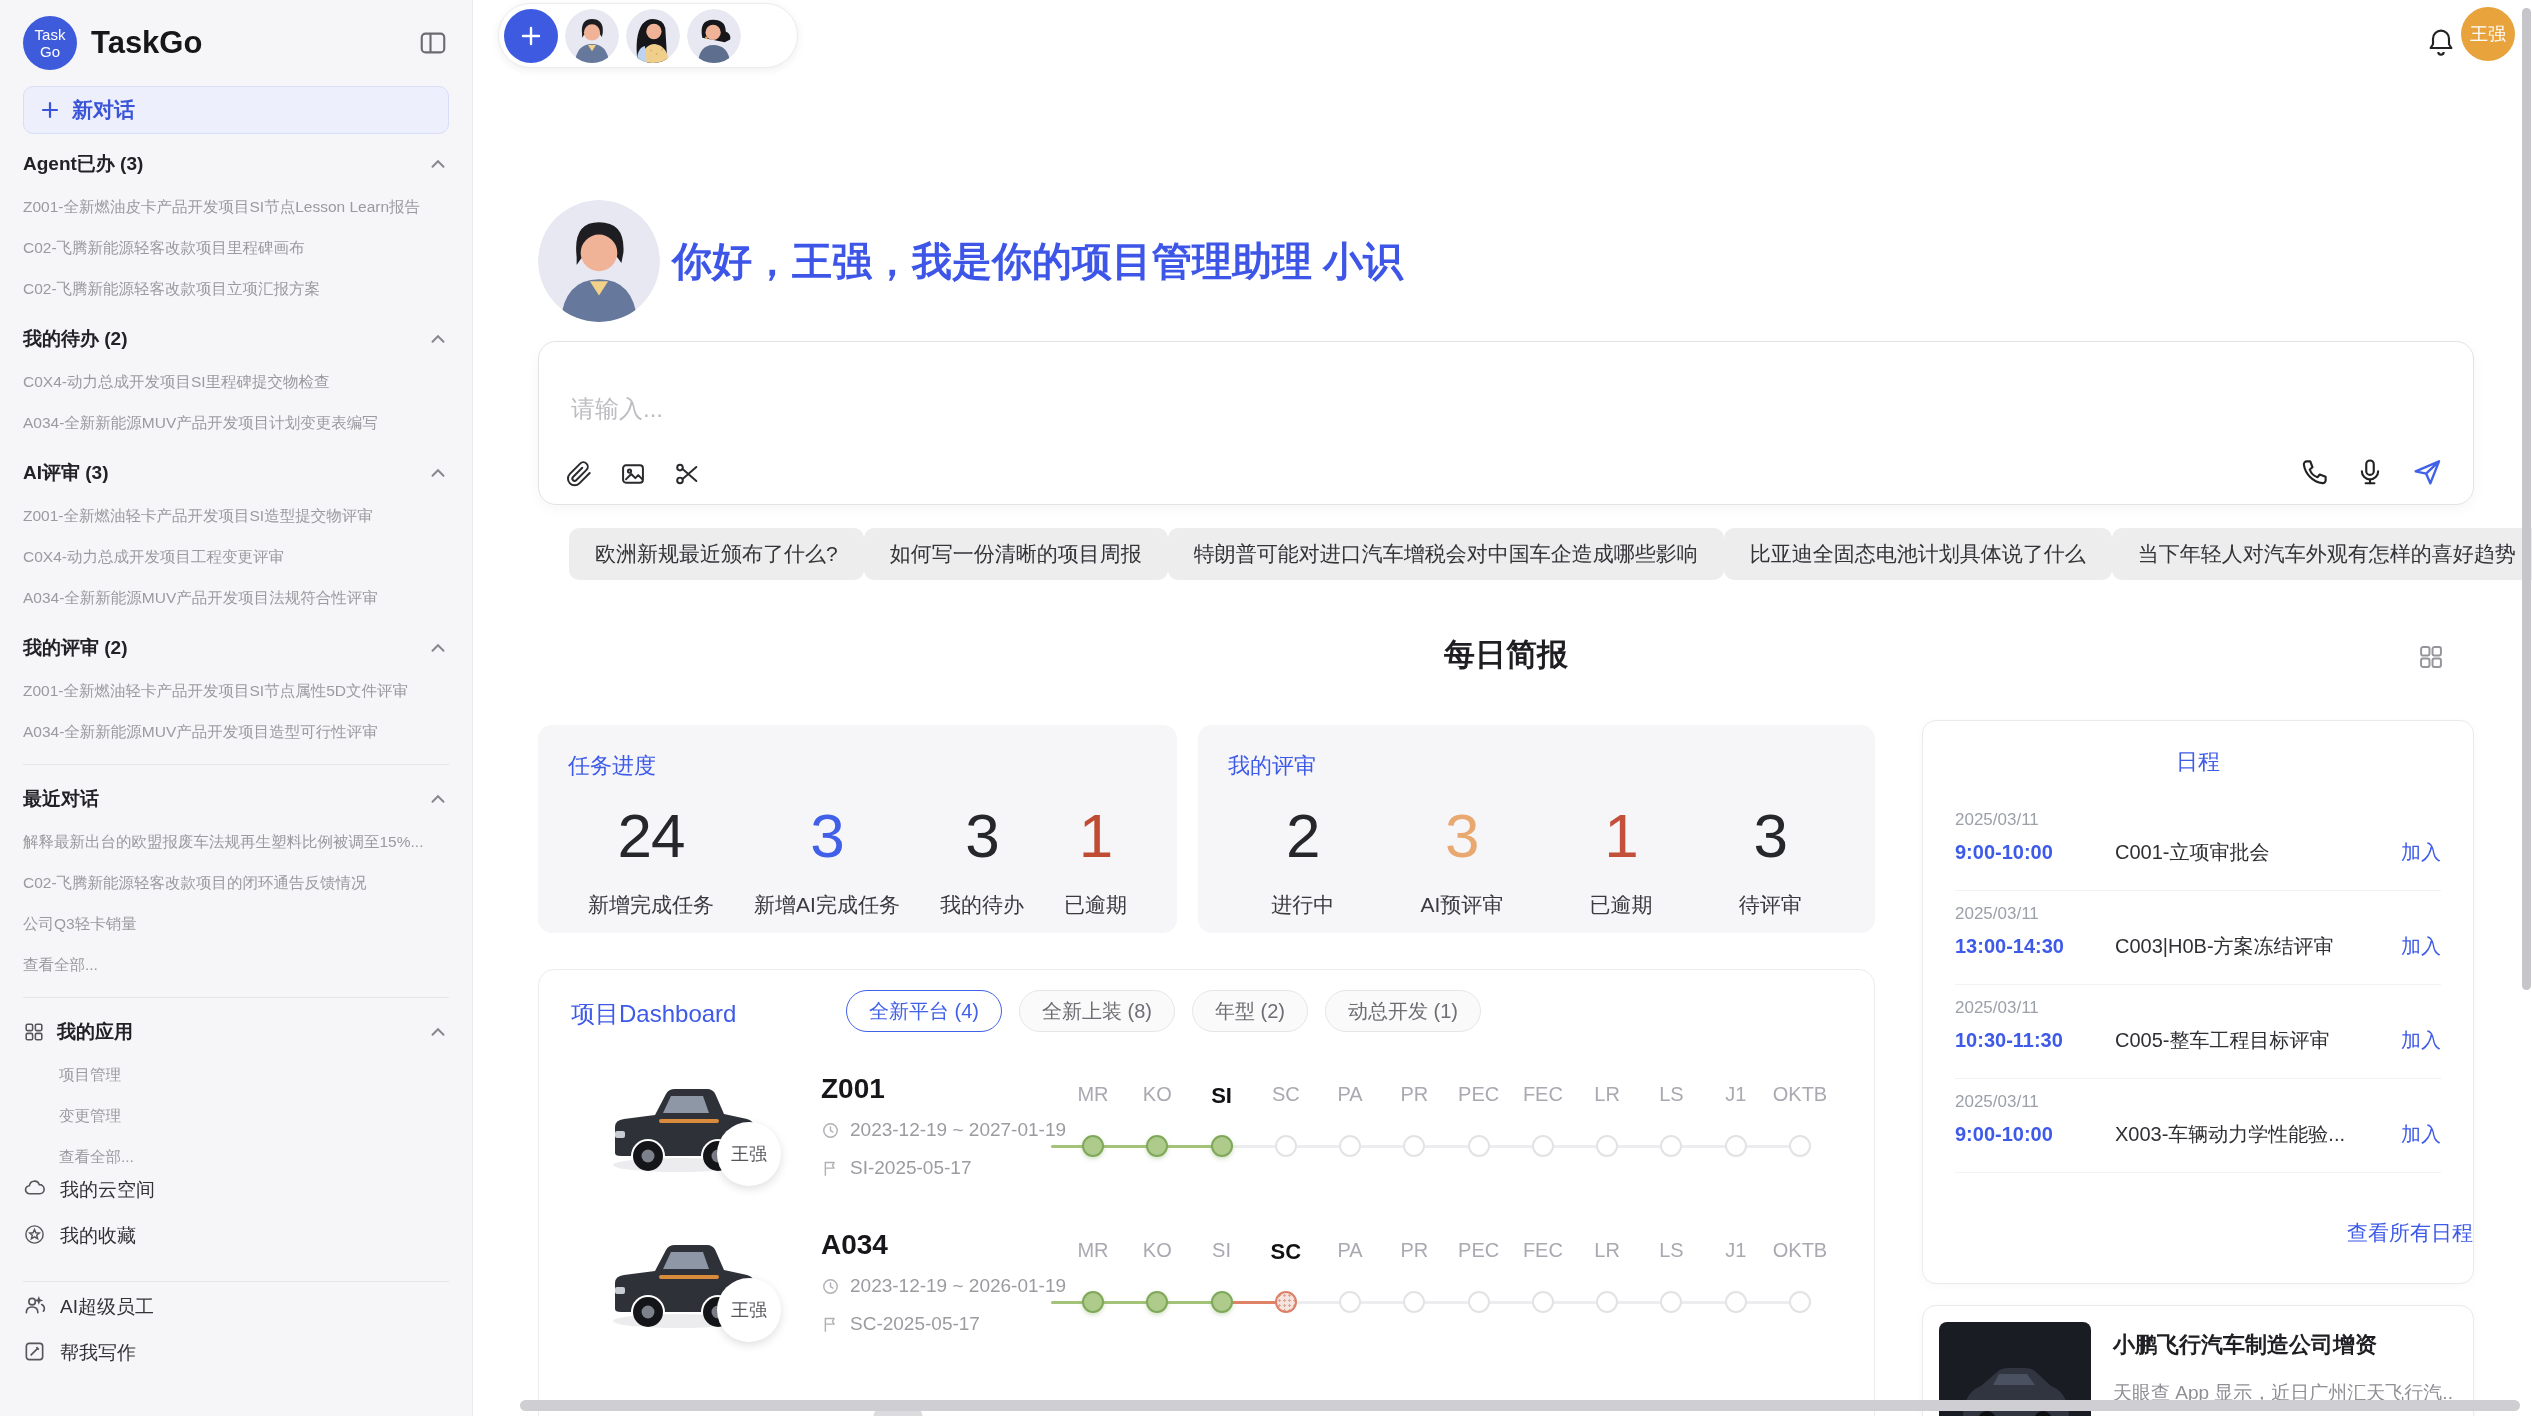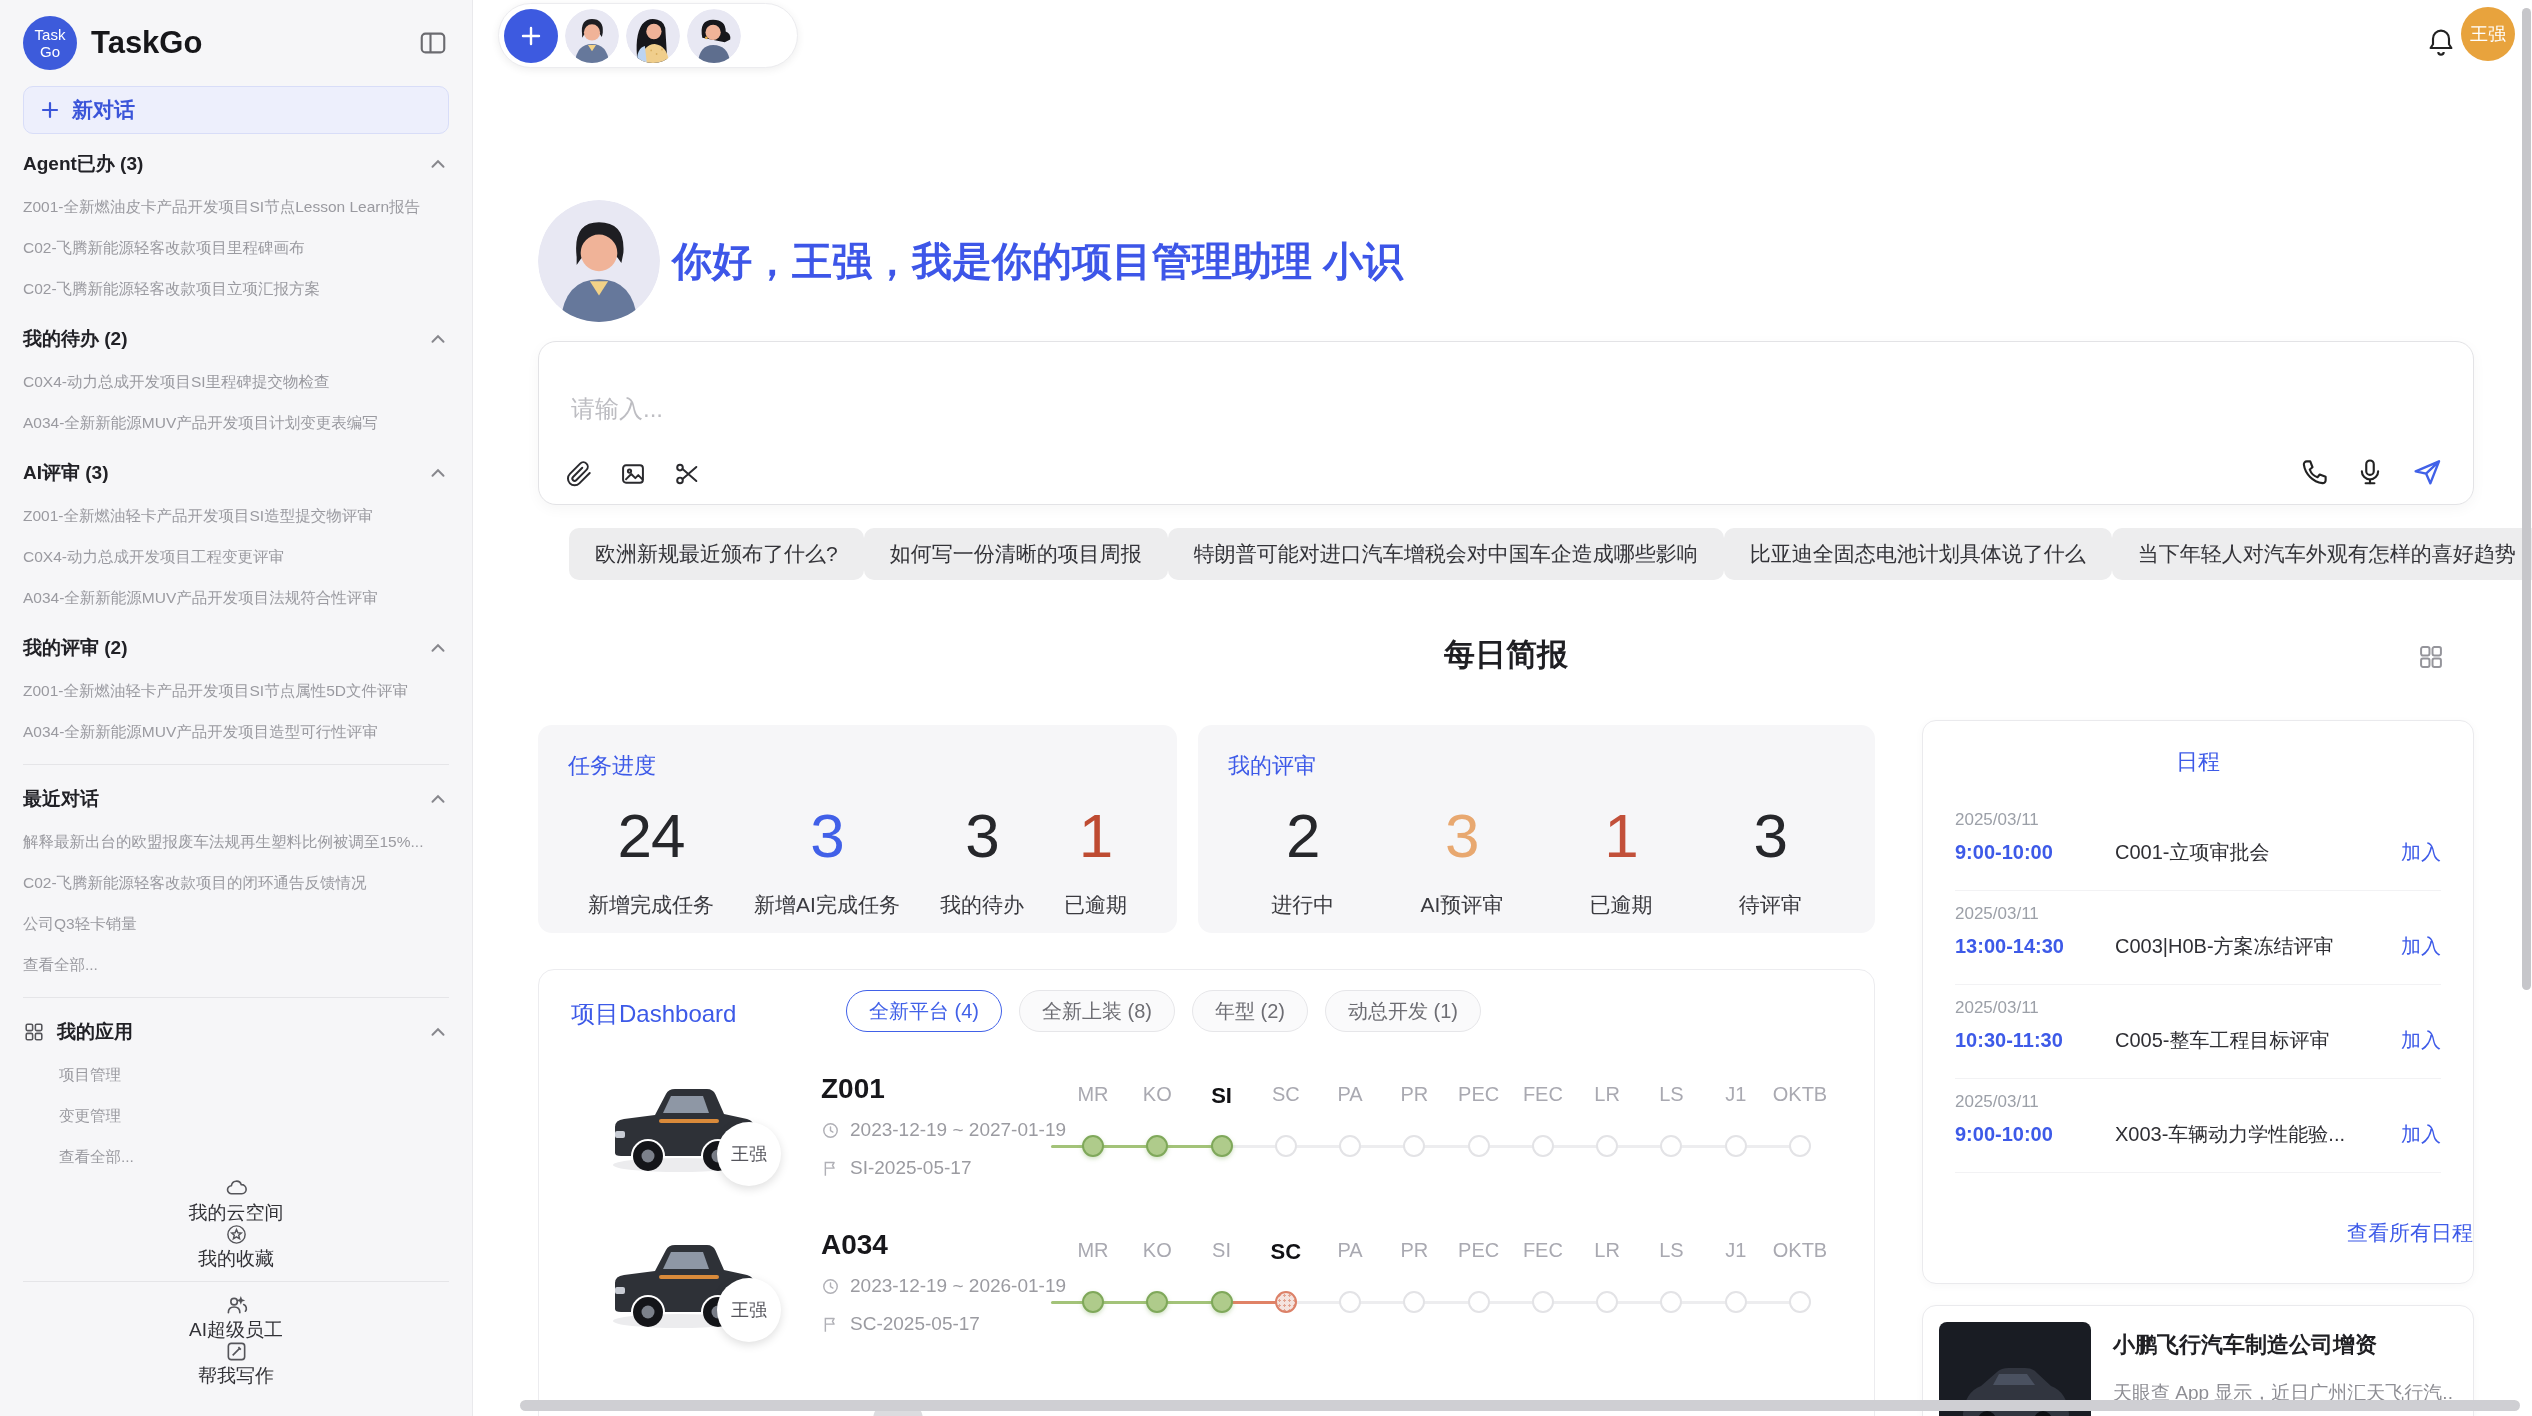--- a/index.html
+++ b/index.html
@@ -16,21 +16,21 @@
   .sb-title{font-size:31px;font-weight:700;color:#17171A;margin-left:14px;flex:1;}
   .panel-btn{width:32px;height:32px;display:flex;align-items:center;justify-content:center;cursor:pointer;}
   .new-chat{height:46px;border:1px solid #D8DDF8;background:#EDEFFC;border-radius:10px;display:flex;
             align-items:center;gap:12px;padding:0 16px;color:#3B55D9;font-size:21px;font-weight:600;cursor:pointer;}
   .sb-section-header{display:flex;align-items:center;height:44px;margin-top:8px;font-size:19px;
                      font-weight:600;color:#212126;}
   .sb-section-header .hd-label{flex:1;display:flex;align-items:center;gap:12px;}
   .sb-item{font-size:15.5px;color:#9A9AA0;height:41px;line-height:41px;white-space:nowrap;overflow:hidden;cursor:pointer;}
   .sb-item.indent{padding-left:36px;}
   .sb-divider{height:1px;background:#E5E5E8;margin:12px 0;}
-  .sb-link{display:flex;align-items:center;gap:0;height:46px;font-size:19px;color:#323237;cursor:pointer;flex-direction:column;}
+  .sb-link{display:flex;gap:14px;height:46px;font-size:19px;color:#323237;cursor:pointer;}
   .icon-g{color:#55555A;}
   .chev{color:#87878D;}
 
   
   .main{position:absolute;left:473px;top:0;right:0;bottom:0;background:#fff;}
 
   .topbar{position:absolute;left:25px;top:3px;width:300px;height:65px;background:#fff;border:1px solid #ECECEF;
           border-radius:33px;box-shadow:0 2px 8px rgba(0,0,0,.07);display:flex;align-items:center;padding:0 5px;gap:7px;box-sizing:border-box;}
   .plus-btn{width:54px;height:54px;border-radius:50%;background:#3D5AE0;display:flex;align-items:center;justify-content:center;cursor:pointer;}
   .tb-avatar{width:54px;height:54px;border-radius:50%;overflow:hidden;cursor:pointer;}

